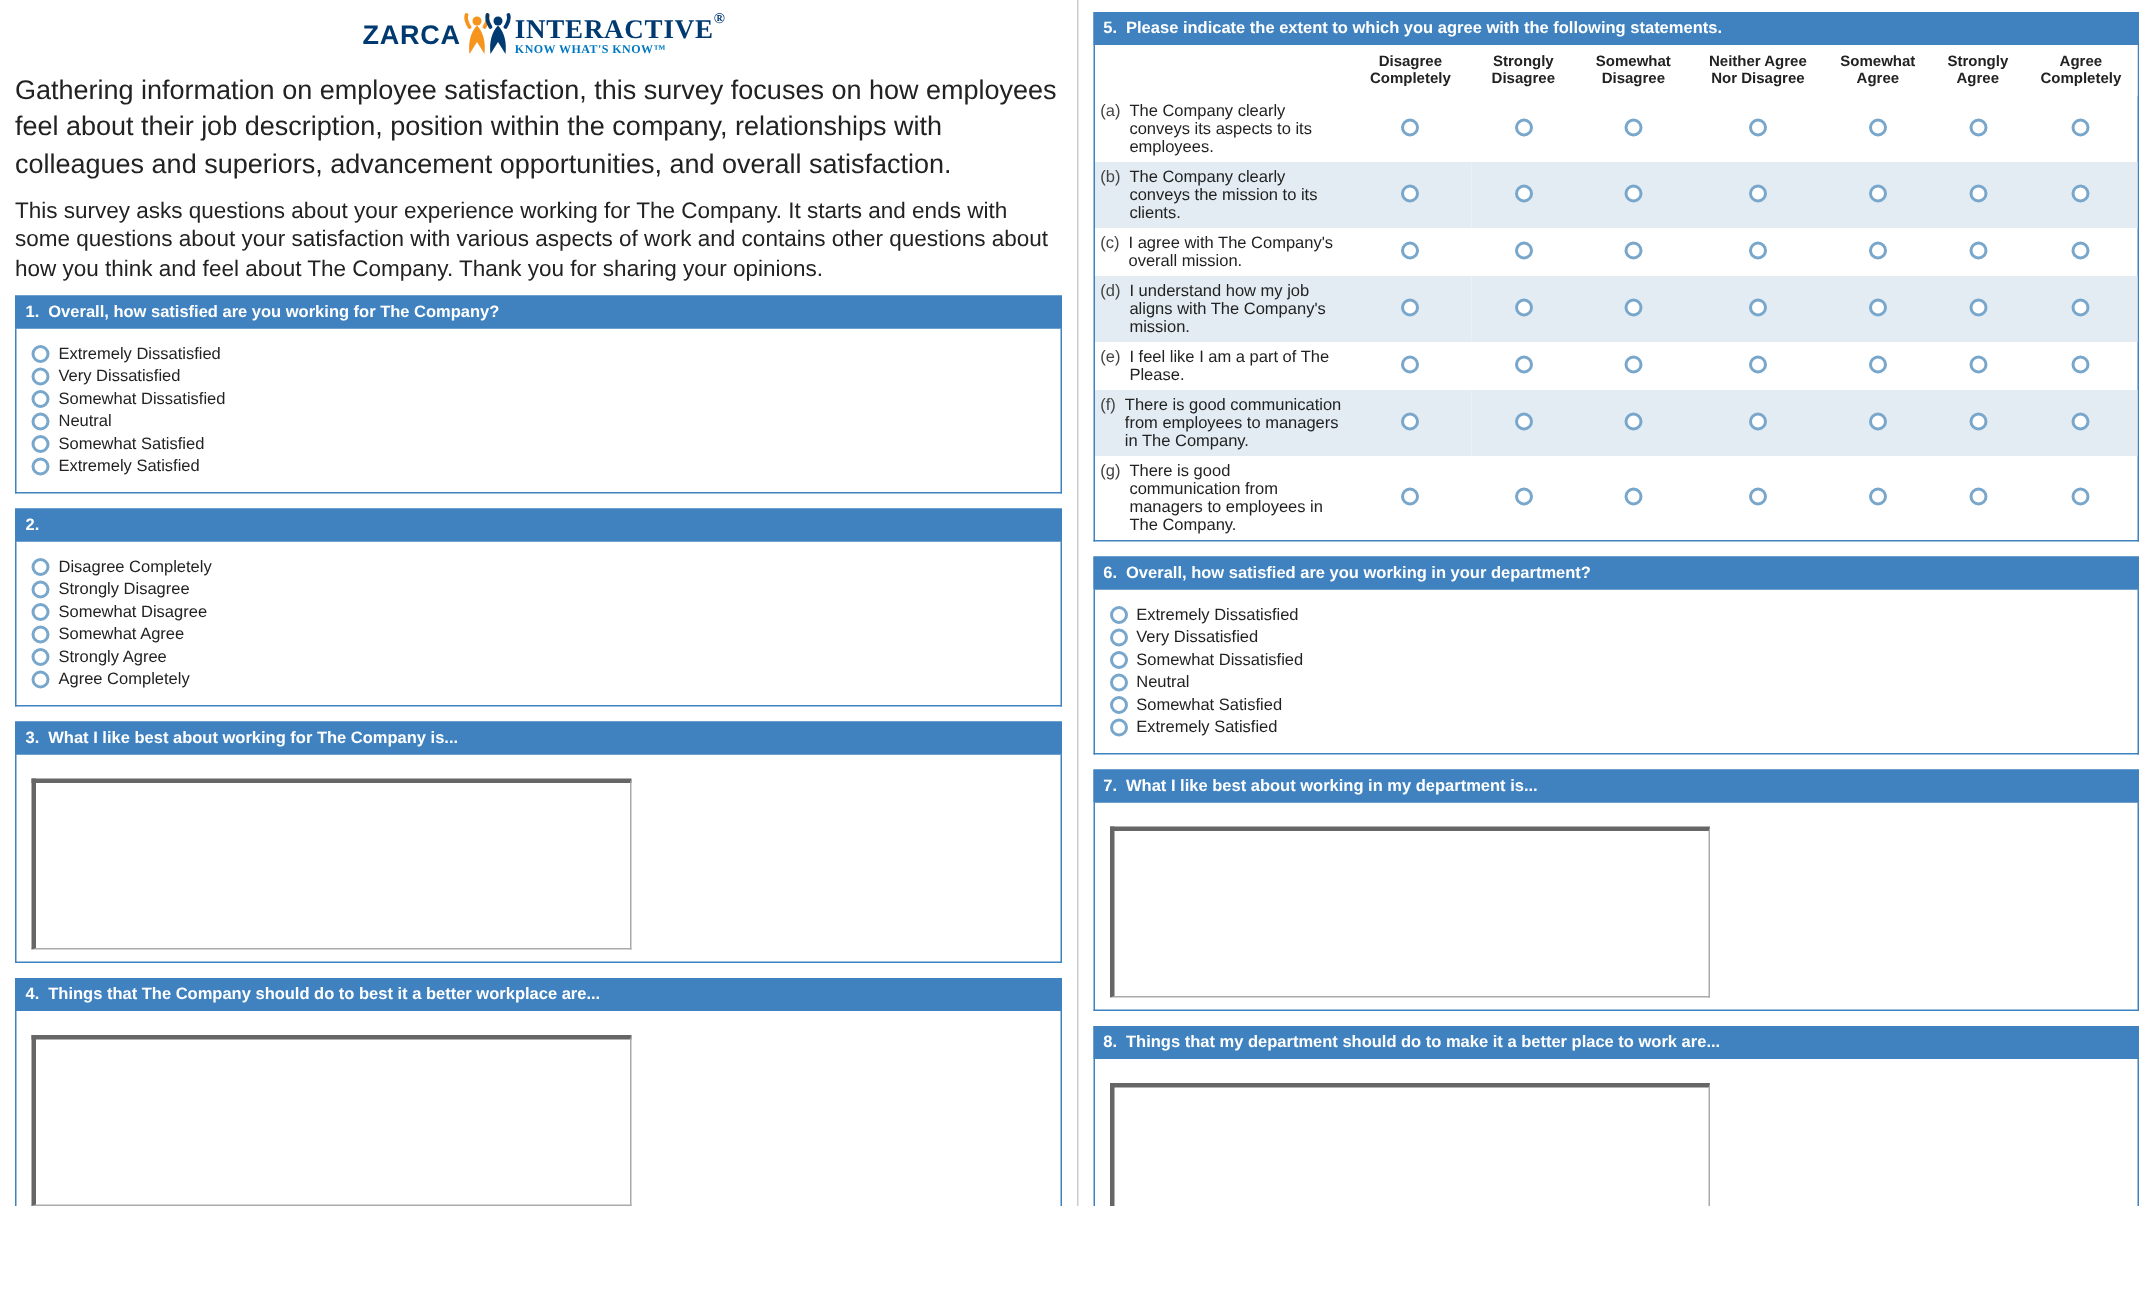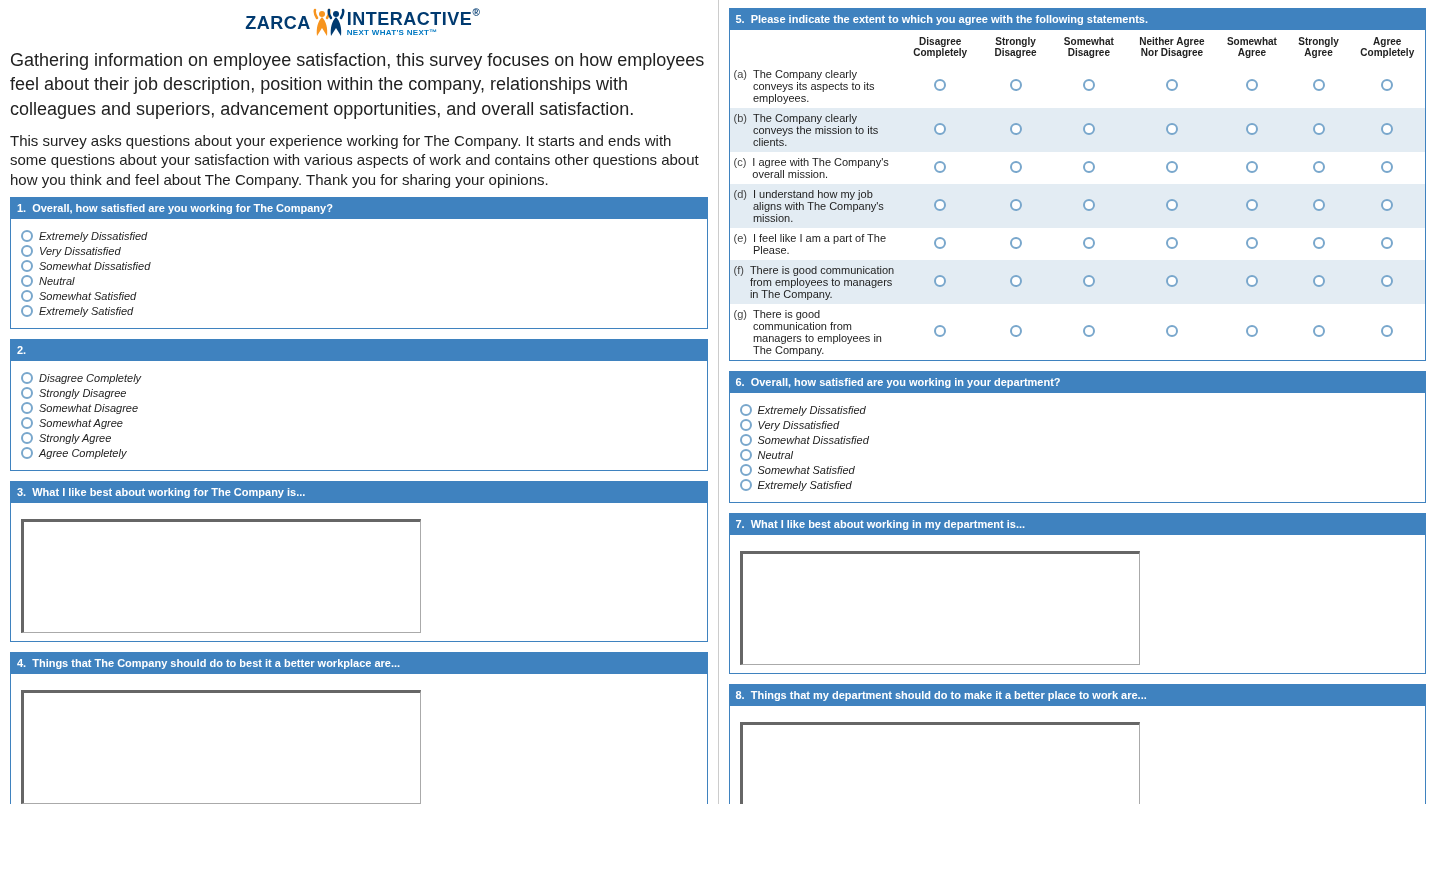--- a/index.html
+++ b/index.html
@@ -16,21 +16,21 @@
   .logo-interactive sup { color:#003a70; font-size:10px; position:absolute; top:-2px; right:-8px;}
   .logo-tagline { display:block; font-size:8px; font-weight:bold; color:#0078c1; letter-spacing:0.3px; margin-top:-2px;}
   .logo-people { width:32px; height:30px; position:relative; }
   .person-orange, .person-blue { position:absolute; }
 
   .intro-main { font-size:18px; line-height:1.35; color:#222; margin:0 0 10px 0; }
   .intro-sub { font-size:15px; line-height:1.3; color:#222; margin:0 0 8px 0; }
 
   .qbar { background:#3f82bf; color:#fff; font-weight:bold; font-size:11px; padding:4px 6px; display:flex; gap:6px; border:1px solid #3f82bf;}
   .qbody { border:1px solid #3f82bf; border-top:none; padding:8px 10px; margin-bottom:10px;}
-  .opt-row { display:flex; align-items:center; gap:6px; margin:3px 0;font-style:italic;}
+  .opt-row { display:flex; align-items:center; gap:6px; margin:3px 0;}
   .radio { width:12px; height:12px; border-radius:50%; border:2px solid #79a7cc; background:#fff; flex-shrink:0;}
   .opt-label { font-size:11px; color:#222;}
 
   .textarea-box { width:400px; height:114px; border:2px solid #888; border-top:3px solid #666; border-left:3px solid #666; border-right:1px solid #aaa; border-bottom:1px solid #aaa; margin:8px 0 0 0; background:#fff;}
 
   
   .matrix { border:1px solid #3f82bf; border-top:none; padding:0; margin-bottom:10px; font-size:11px;}
   .mtable { width:100%; border-collapse:collapse; }
   .mtable th { font-weight:bold; font-size:10px; text-align:center; padding:6px 4px; color:#222; background:#fff;}
   .mtable td { padding:4px 4px; vertical-align:middle;}
@@ -61,23 +61,23 @@
               <path d="M14 10 Q17 5 16 2" stroke="#f7941e" stroke-width="2.5" fill="none" stroke-linecap="round"></path>
             </g>
             <g class="person-blue">
               <circle cx="23" cy="6" r="3" fill="#003a70"></circle>
               <path d="M23 9 C19 13 17 20 18 28 L23 20 L28 28 C29 20 27 13 23 9Z" fill="#003a70"></path>
               <path d="M18 10 Q15 5 16 2" stroke="#003a70" stroke-width="2.5" fill="none" stroke-linecap="round"></path>
               <path d="M28 10 Q31 5 30 2" stroke="#003a70" stroke-width="2.5" fill="none" stroke-linecap="round"></path>
             </g>
           </svg>
         </span>
-        <span style="display:inline-block; text-align:left;">
+        <span style="display:inline-block; text-align:left;font-family:Liberation Serif, serif;">
           <span class="logo-interactive"><span>INTERACTIVE</span><sup>®</sup></span>
-          <span class="logo-tagline">NEXT WHAT'S NEXT™</span>
+          <span class="logo-tagline">KNOW WHAT'S KNOW™</span>
         </span>
       </div>
     </div>
 
     <p class="intro-main">Gathering information on employee satisfaction, this survey focuses on how employees feel about their job description, position within the company, relationships with colleagues and superiors, advancement opportunities, and overall satisfaction.</p>
     <p class="intro-sub">This survey asks questions about your experience working for The Company. It starts and ends with some questions about your satisfaction with various aspects of work and contains other questions about how you think and feel about The Company. Thank you for sharing your opinions.</p>
 
     <div class="qbar">
       <span>1.</span>
       <span>Overall, how satisfied are you working for The Company?</span>

